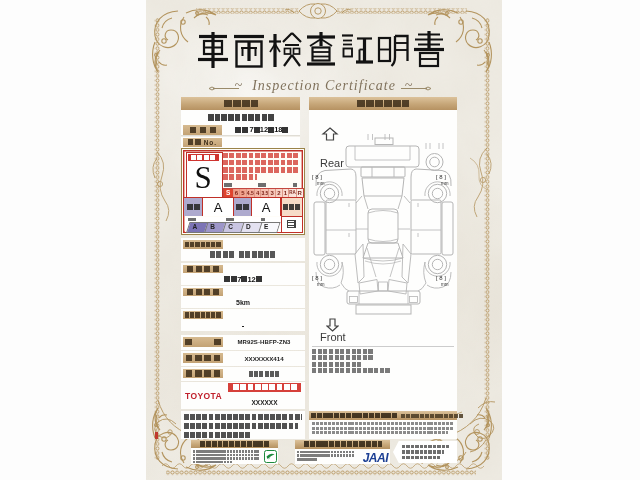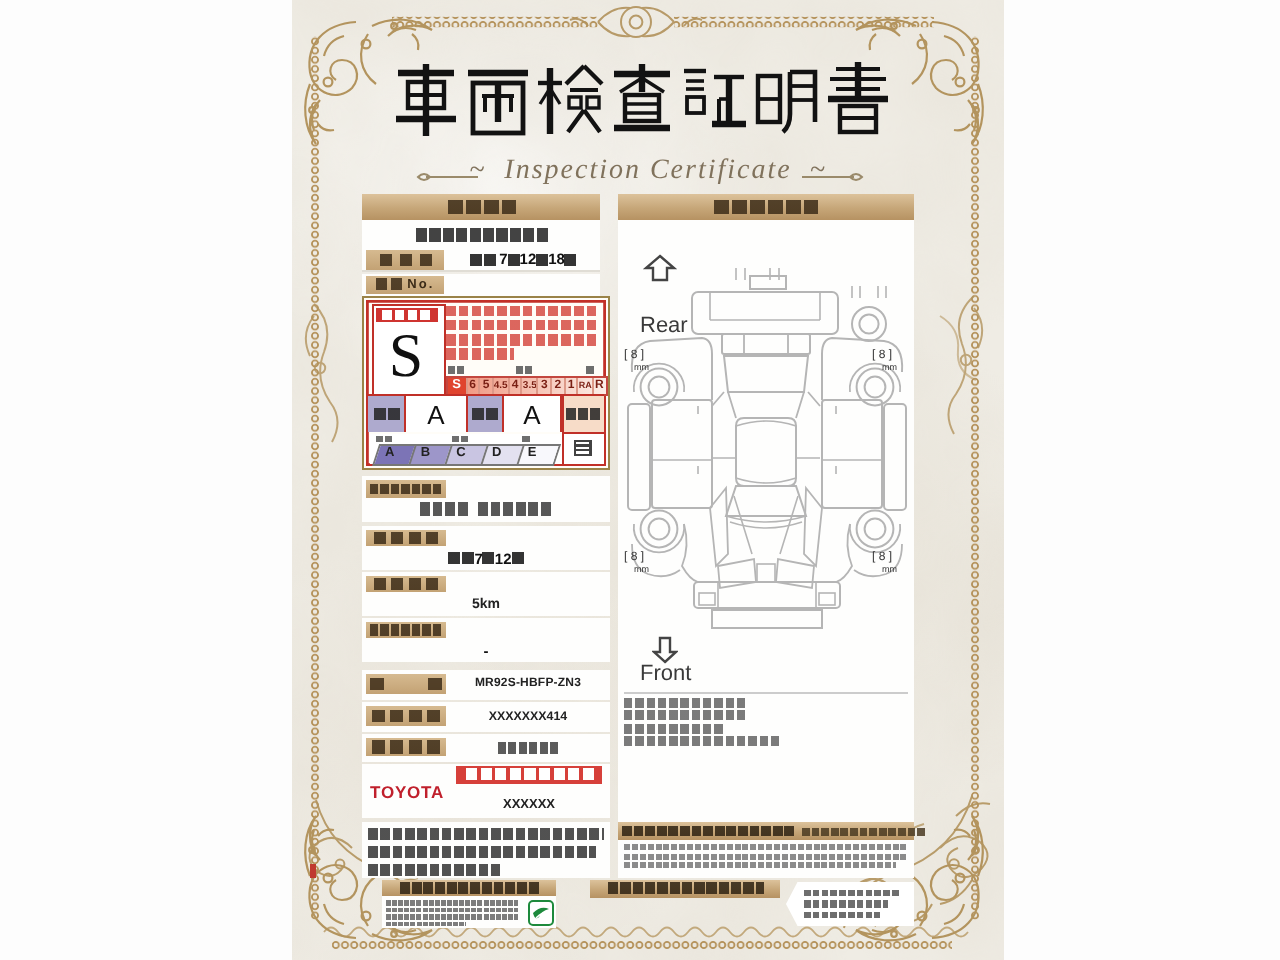--- a/index.html
+++ b/index.html
@@ -413,20 +413,26 @@
           <rect x="0.5" y="0.5" width="12" height="12" rx="2" fill="#fff" stroke="#1d8a3c"></rect>
           <path d="M2.5,6.5 q4,-4 8,-2 q-4,1 -5,4 q-2,2 -3,-2z" fill="#1d8a3c"></path>
           <path d="M4,9 q3,-3 6,-3" stroke="#fff" stroke-width=".8" fill="none"></path>
         </svg>
  </div>
 </div>
 <div class="abs" style="left:295px;top:440px;width:95px;height:24px;">
  <div class="bar ctr" style="width:95px;height:8.5px;">
         <span class="jp" style="width:78px;height:5.8px;background:repeating-linear-gradient(90deg,#2e2212 0 5.2px,transparent 5.2px 6.15px);"></span>
       </div>
+ <div class="wbox" style="width:95px;height:15.5px;position:relative;">
+  <div class="jp" style="position:absolute;left:2px;top:2px;width:58px;height:2.9px;background:repeating-linear-gradient(90deg,#666 0 2.5px,transparent 2.5px 3.05px);"></div>
+  <div class="jp" style="position:absolute;left:2px;top:5.8px;width:58px;height:2.9px;background:repeating-linear-gradient(90deg,#666 0 2.5px,transparent 2.5px 3.05px);"></div>
+  <div class="jp" style="position:absolute;left:2px;top:9.6px;width:20px;height:2.9px;background:repeating-linear-gradient(90deg,#666 0 2.5px,transparent 2.5px 3.05px);"></div>
+  <div style="position:absolute;right:2px;top:2px;font-family:'Liberation Sans';font-weight:bold;font-style:italic;font-size:12px;color:#1c3f94;letter-spacing:-0.5px;">JAAI</div>
+ </div>
 </div>
 <div class="abs" style="left:393px;top:441px;width:64px;height:22px;background:#fff;clip-path:polygon(9% 0,100% 0,100% 100%,9% 100%,0 50%);">
  <div class="jp" style="position:absolute;left:9px;top:3.5px;width:48px;height:3.6px;background:repeating-linear-gradient(90deg,#555 0 3.3px,transparent 3.3px 4.4px);"></div>
  <div class="jp" style="position:absolute;left:9px;top:9px;width:42px;height:3.6px;background:repeating-linear-gradient(90deg,#555 0 3.3px,transparent 3.3px 4.4px);"></div>
  <div class="jp" style="position:absolute;left:9px;top:14.5px;width:38px;height:3.6px;background:repeating-linear-gradient(90deg,#555 0 3.3px,transparent 3.3px 4.4px);"></div>
 </div>
 
 <svg class="abs" style="left:309px;top:128px;" width="149" height="206" viewBox="0 0 149 206">
 <g stroke="#b5b5b5" stroke-width="1" fill="none">
 

